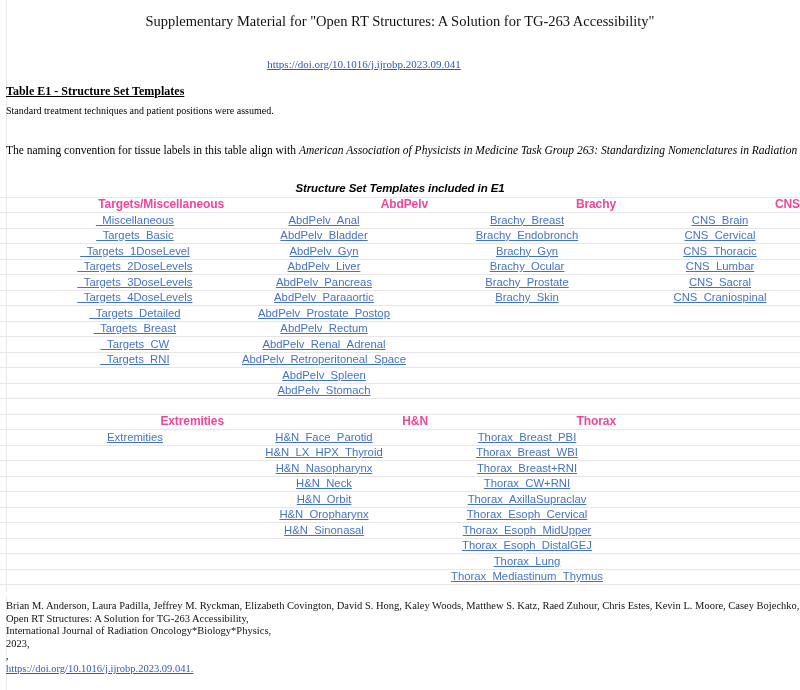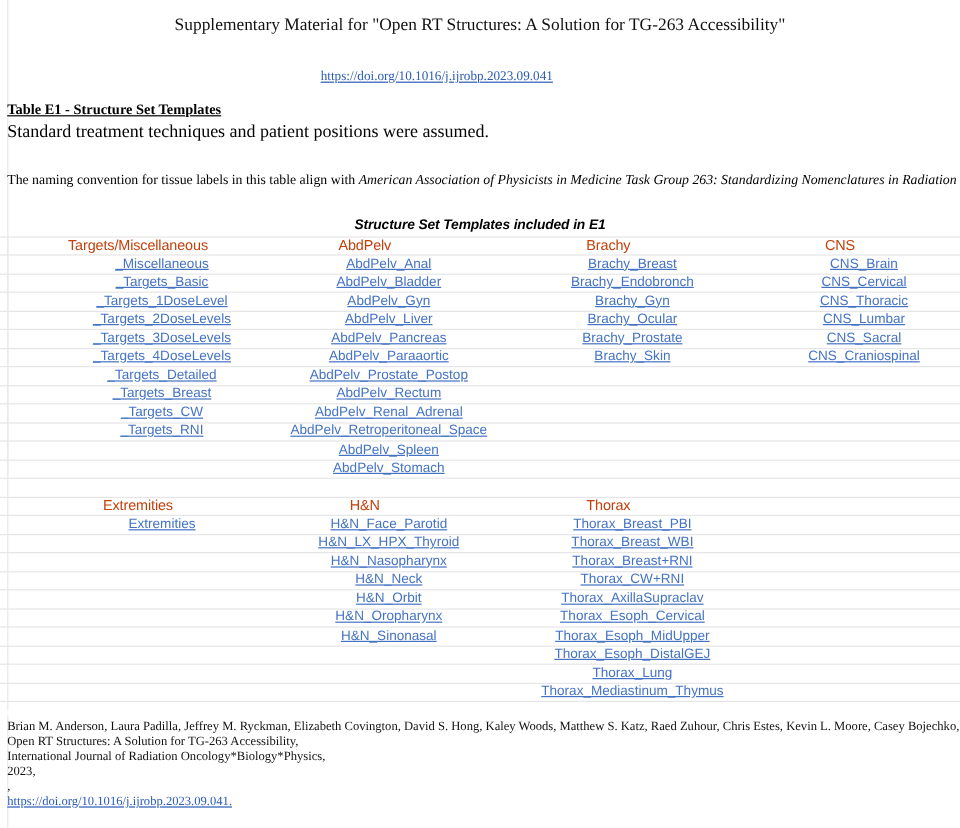--- a/index.html
+++ b/index.html
@@ -80,21 +80,21 @@
     font-weight: bold;
     text-decoration: underline;
     line-height: 15px;
     white-space: nowrap;
   }
   .sub-note {
     position: absolute;
     left: 6px;
     top: 103px;
     font-family: "Liberation Serif", serif;
-    font-size: 15px;
+    font-size: 10px;
     line-height: 15px;
     white-space: nowrap;
   }
   .naming-note {
     position: absolute;
     left: 6px;
     top: 143px;
     font-family: "Liberation Serif", serif;
     font-size: 11.5px;
     line-height: 15px;
@@ -119,26 +119,27 @@
     font-style: italic;
   }
 
   .col {
     position: absolute;
     text-align: center;
   }
   .col-head {
     font-family: "Liberation Sans", sans-serif;
     font-size: 12px;
-    font-weight: normal;
+    font-weight: bold;
     line-height: 15.5px;
     height: 15.5px;
-    color: #c2410c;
+    color: #ec4899;
     letter-spacing: -0.1px;
     white-space: nowrap;
+    text-align: right;
   }
   .cell-link {
     display: block;
     font-family: "Liberation Sans", sans-serif;
     font-size: 11.3px;
     line-height: 15.5px;
     height: 15.5px;
     color: #4573c4;
     text-decoration: underline;
     white-space: nowrap;

